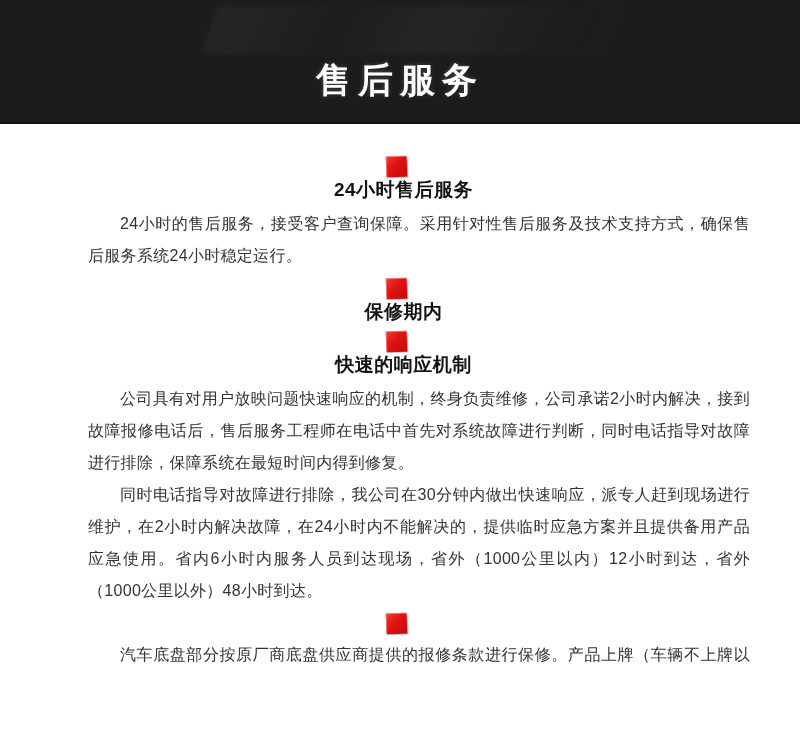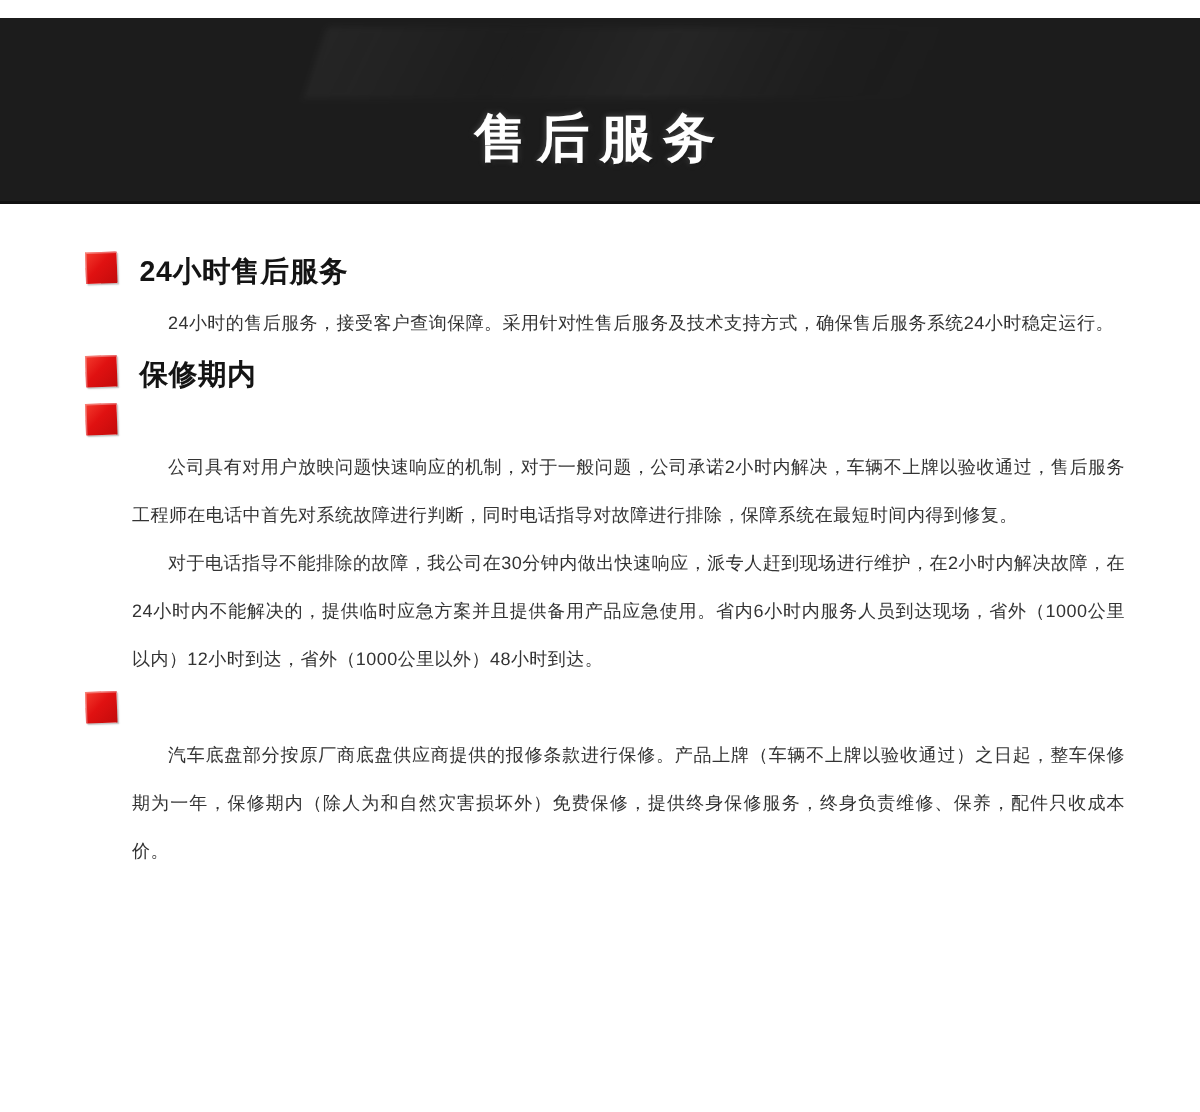--- a/index.html
+++ b/index.html
@@ -5,21 +5,21 @@
   html, body {
     margin: 0;
     padding: 0;
     background: #ffffff;
     font-family: "Liberation Sans", "DejaVu Sans", sans-serif;
   }
   .page {
     position: relative;
     width: 800px;
     height: 666px;
-    margin: 12px auto;
+    margin: 0 auto;
     background: #ffffff;
     overflow: hidden;
   }
   
   .banner {
     position: relative;
     width: 100%;
     height: 122px;
     background: #1c1c1c;
     border-bottom: 2px solid #111;
@@ -52,42 +52,43 @@
     text-shadow: 0 0 4px rgba(190,190,190,0.35), 1px 1px 2px rgba(0,0,0,0.8);
   }
   
   .content {
     padding: 32px 50px 0 57px;
     color: #2f2f2f;
   }
   .sec { margin: 0 0 6px 0; }
   .sec-head {
     display: flex;
-    align-items: flex-start;
+    align-items: center;
     margin: 0 0 5px 0;
+    flex-direction: column;
   }
   .bullet {
     flex: 0 0 auto;
     width: 21px;
     height: 21px;
     margin-right: 15px;
     background: linear-gradient(135deg, #f53c2e 0%, #e01111 45%, #c30b0b 100%);
     box-shadow: inset 1px 1px 0 rgba(255,255,255,0.35), 1px 1px 1px rgba(0,0,0,0.25);
     transform: rotate(-2deg);
   }
   .sec-head h2 {
     margin: 0;
     font-size: 19px;
     font-weight: bold;
     color: #141414;
     letter-spacing: 0.5px;
   }
   .sec p {
     margin: 0 0 0 31px;
-    font-size: 12px;
+    font-size: 16px;
     line-height: 32px;
     text-align: justify;
     text-indent: 2em;
     color: #333333;
     letter-spacing: 0.3px;
   }
 </style>
 </head>
 <body>
 
@@ -111,23 +112,24 @@
     <section class="sec">
       <div class="sec-head">
         <span class="bullet"></span>
         <h2>保修期内</h2>
       </div>
     </section>
 
     <section class="sec">
       <div class="sec-head">
         <span class="bullet"></span>
+        <h2>快速的响应机制</h2>
       </div>
-      <p>公司具有对用户放映问题快速响应的机制，对于一般问题，公司承诺2小时内解决，车辆不上牌以验收通过，售后服务工程师在电话中首先对系统故障进行判断，同时电话指导对故障进行排除，保障系统在最短时间内得到修复。</p>
-      <p>对于电话指导不能排除的故障，我公司在30分钟内做出快速响应，派专人赶到现场进行维护，在2小时内解决故障，在24小时内不能解决的，提供临时应急方案并且提供备用产品应急使用。省内6小时内服务人员到达现场，省外（1000公里以内）12小时到达，省外（1000公里以外）48小时到达。</p>
+      <p>公司具有对用户放映问题快速响应的机制，终身负责维修，公司承诺2小时内解决，接到故障报修电话后，售后服务工程师在电话中首先对系统故障进行判断，同时电话指导对故障进行排除，保障系统在最短时间内得到修复。</p>
+      <p>同时电话指导对故障进行排除，我公司在30分钟内做出快速响应，派专人赶到现场进行维护，在2小时内解决故障，在24小时内不能解决的，提供临时应急方案并且提供备用产品应急使用。省内6小时内服务人员到达现场，省外（1000公里以内）12小时到达，省外（1000公里以外）48小时到达。</p>
     </section>
 
     <section class="sec">
       <div class="sec-head">
         <span class="bullet"></span>
       </div>
       <p>汽车底盘部分按原厂商底盘供应商提供的报修条款进行保修。产品上牌（车辆不上牌以验收通过）之日起，整车保修期为一年，保修期内（除人为和自然灾害损坏外）免费保修，提供终身保修服务，终身负责维修、保养，配件只收成本价。</p>
     </section>
 
   </main>

